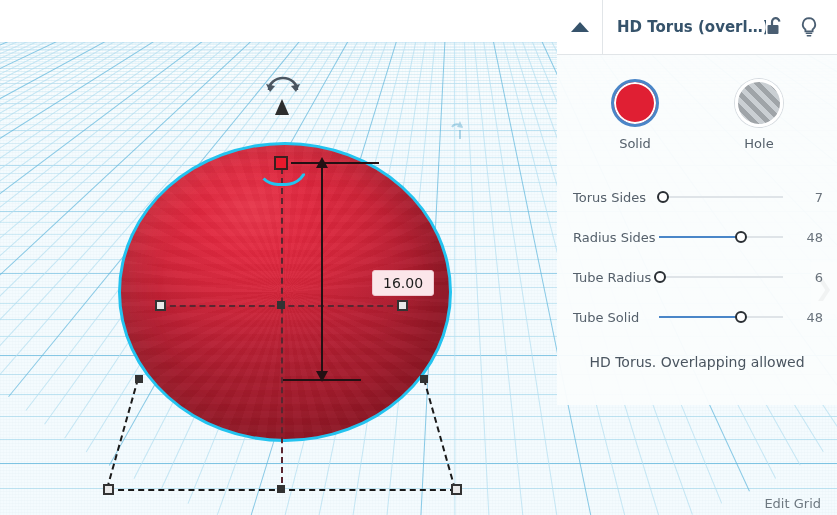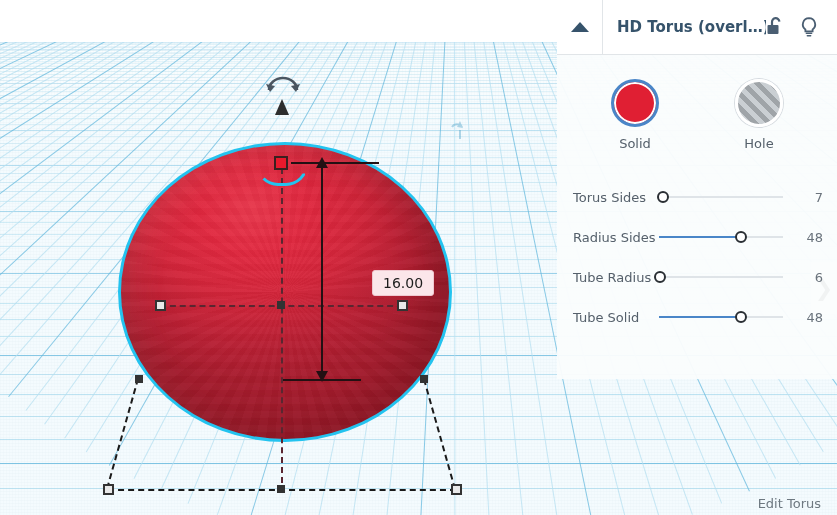--- a/index.html
+++ b/index.html
@@ -470,21 +470,21 @@
       <div class="handle small" style="left:277px; top:301px;"></div>
       <div class="handle" style="left:155px; top:300px;"></div>
       <div class="handle" style="left:397px; top:300px;"></div>
       <div class="handle small" style="left:135px; top:375px;"></div>
       <div class="handle small" style="left:420px; top:375px;"></div>
       <div class="handle" style="left:103px; top:484px;"></div>
       <div class="handle small" style="left:277px; top:485px;"></div>
       <div class="handle" style="left:451px; top:484px;"></div>
     </div>
 
-    <div class="edit-grid">Edit Torus</div>
+    <div class="edit-grid">Edit Grid</div>
   </div>
 
   <div class="chev-tab">❯</div>
 
   <div class="panel">
 
     <div class="panel-head">
       <div class="collapse-btn">
         <div class="tri-up"></div>
       </div>
@@ -557,18 +557,19 @@
             <div class="bar"></div>
             <div class="fill" style="width: 66%;"></div>
             <div class="thumb" style="left: 66%;"></div>
           </div>
           <div class="sval">48</div>
         </div>
 
       </div>
 
       <div class="panel-foot">
+        <div class="foot-line">HD Torus. Overlapping allowed</div>
       </div>
 
     </div>
   </div>
 
 </div>
 
 </body></html>

